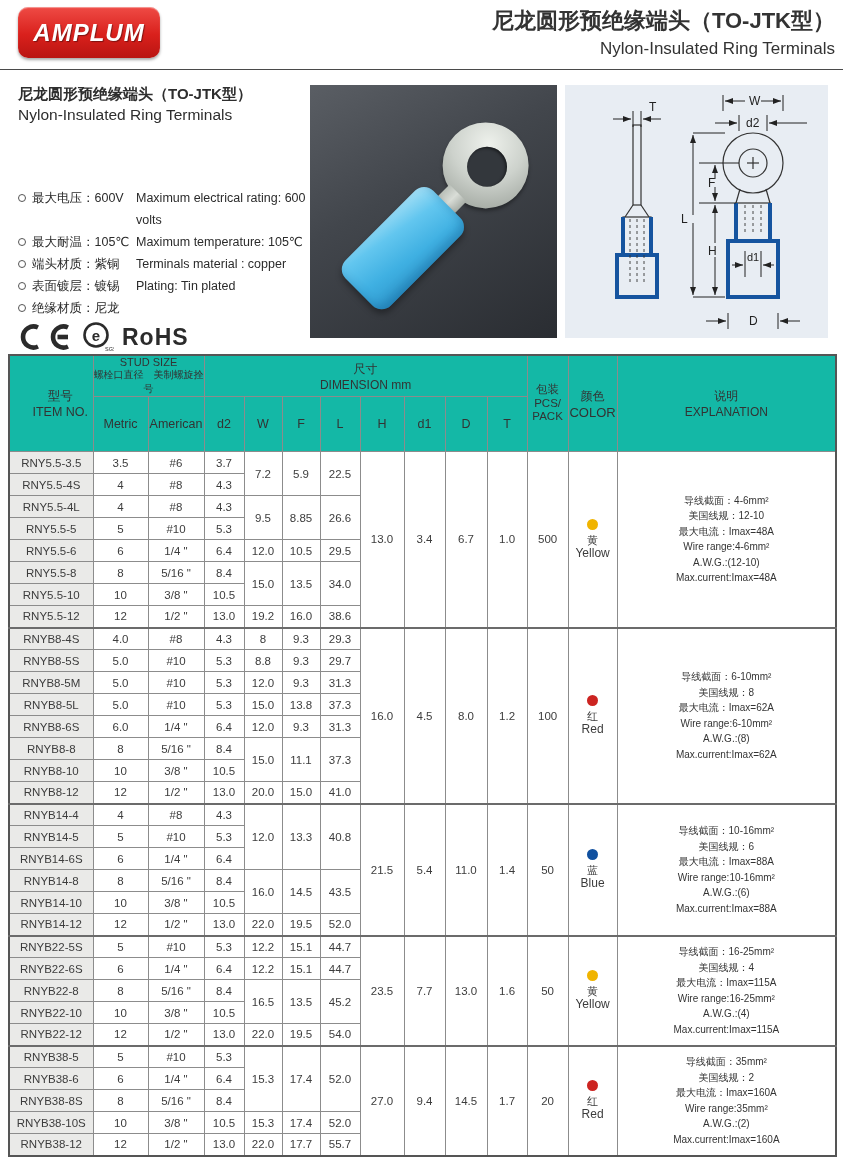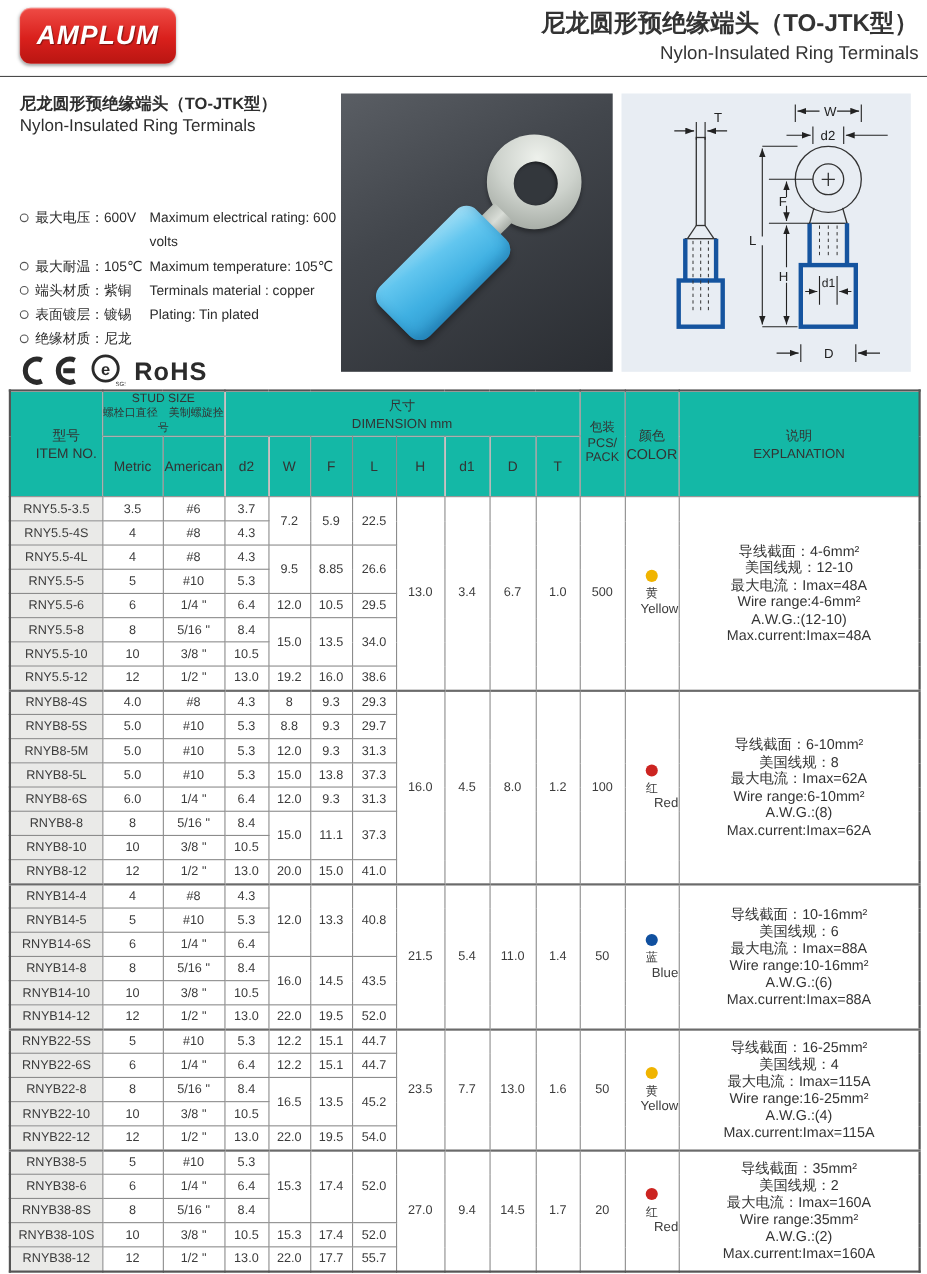--- a/index.html
+++ b/index.html
@@ -58,24 +58,24 @@
   .spec-table thead th { background:#14b8a6; color:#333; }
   .hr1 th { height:30px; }
   .hr2 th { height:55px; font-size:12.5px; }
   .th-sub { font-size:10px; letter-spacing:0; }
   .th-main { font-size:12px; }
   .th-item div { font-size:12.5px; line-height:16px;margin-left:18px; }
   .th-pack div { font-size:11.5px; line-height:13.5px; }
   .spec-table tbody tr { height:22px; }
   .item-cell { background:#eaeae8; text-align:left; padding-left:9px; }
   tr.group-start td { border-top:2px solid #6b6b6b; }
-  .expl-cell { text-align:left; padding:4px 6px 4px 14px; font-size:13px; line-height:15.5px; color:#343434; }
+  .expl-cell { text-align:left; padding:4px 6px 4px 14px; font-size:10px; line-height:15.5px; color:#343434; }
   .color-cell { line-height:13px; font-size:11px; }
   .color-cell .dot { display:inline-block; width:11px; height:11px; border-radius:50%; margin-bottom:1px; }
-  .color-cell .c-en { font-size:12px;text-align:right; }
+  .color-cell .c-en { font-size:12px; }
   text { font-family:"Liberation Sans","DejaVu Sans",sans-serif; }
 </style>
 </head>
 <body>
 
 <div class="page">
 
   <div class="top-header">
     <div class="brand">
       <span>AMPLUM</span>

